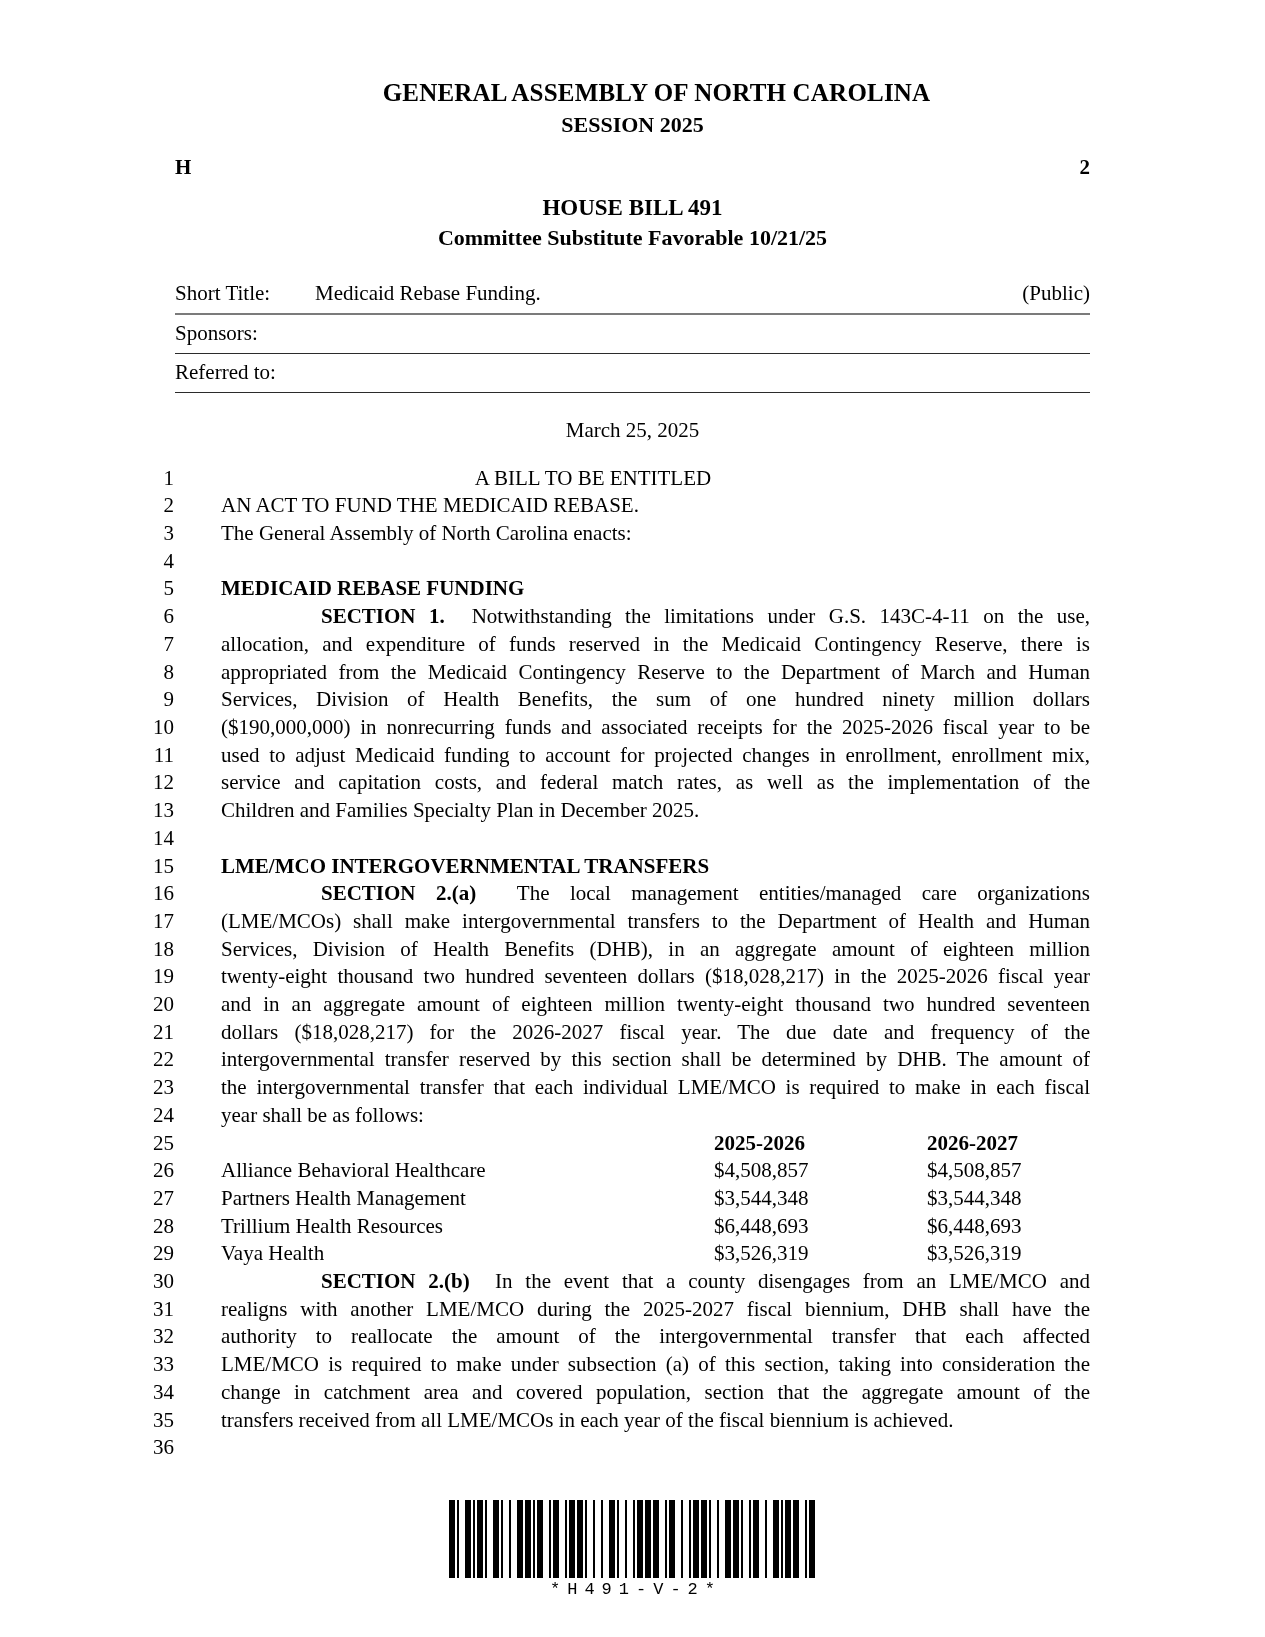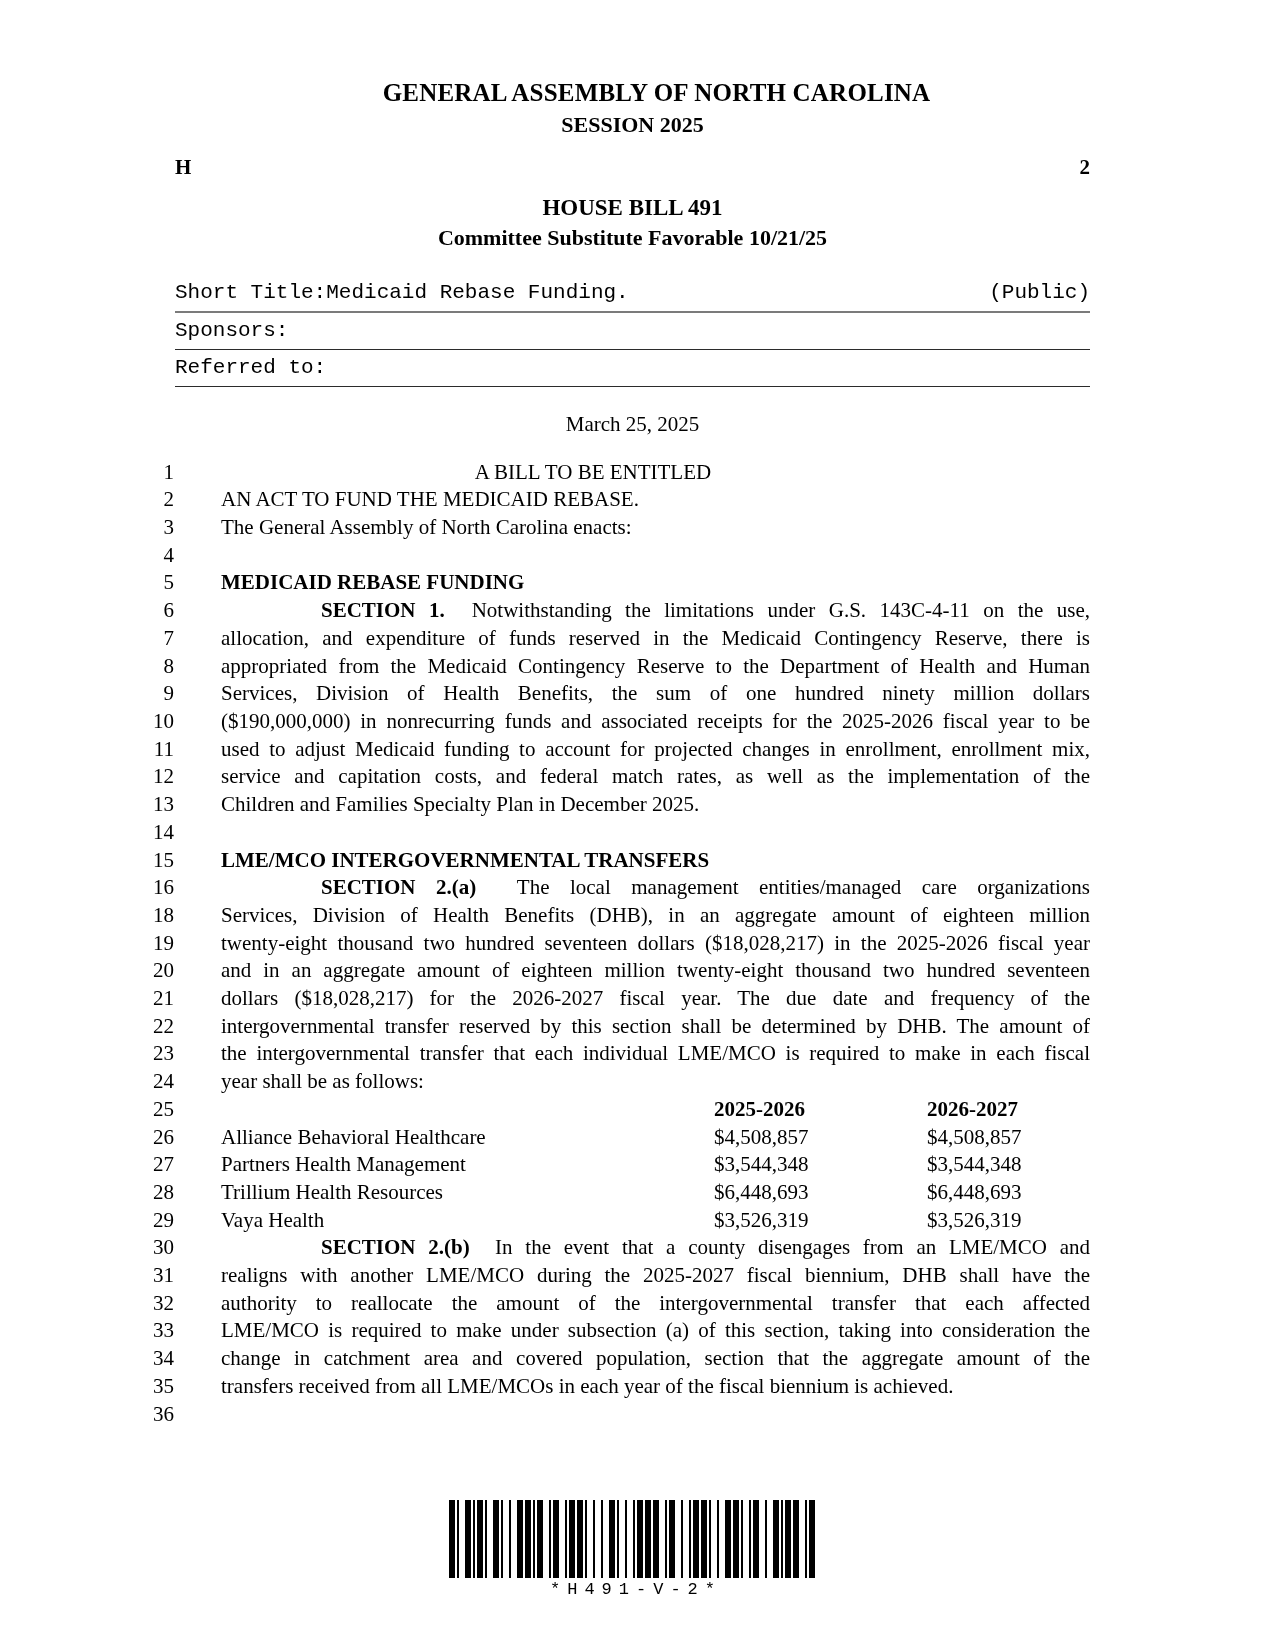--- a/index.html
+++ b/index.html
@@ -78,21 +78,20 @@
     font-weight: bold;
     line-height: 1.3;
     margin-top: 1px;
   }
 
   
   .meta {
     margin: 22px 175px 0 175px;
     width: 915px;
     border-collapse: collapse;
-    font-family: Liberation Mono, monospace;
   }
   .meta td {
     font-size: 21px;
     padding: 6px 0 7px 0;
     vertical-align: baseline;
   }
   .meta tr.rule-top td {
     border-top: 2.5px solid #7b7b7b;
   }
   .meta .lbl {
@@ -276,21 +275,21 @@
       <div class="ln-row">
         <div class="ln">6</div>
         <div class="txt justify"><span style="display:inline-block;width:100px"></span><b>SECTION 1.</b>&nbsp; Notwithstanding the limitations under G.S. 143C-4-11 on the use,</div>
       </div>
       <div class="ln-row">
         <div class="ln">7</div>
         <div class="txt justify">allocation, and expenditure of funds reserved in the Medicaid Contingency Reserve, there is</div>
       </div>
       <div class="ln-row">
         <div class="ln">8</div>
-        <div class="txt justify">appropriated from the Medicaid Contingency Reserve to the Department of Health and Human</div>
+        <div class="txt justify">appropriated from the Medicaid Contingency Reserve to the Department of March and Human</div>
       </div>
       <div class="ln-row">
         <div class="ln">9</div>
         <div class="txt justify">Services, Division of Health Benefits, the sum of one hundred ninety million dollars</div>
       </div>
       <div class="ln-row">
         <div class="ln">10</div>
         <div class="txt justify">($190,000,000) in nonrecurring funds and associated receipts for the 2025-2026 fiscal year to be</div>
       </div>
       <div class="ln-row">
@@ -309,20 +308,24 @@
         <div class="ln">14</div>
         <div class="txt">&nbsp;</div>
       </div>
       <div class="ln-row">
         <div class="ln">15</div>
         <div class="txt"><b>LME/MCO INTERGOVERNMENTAL TRANSFERS</b></div>
       </div>
       <div class="ln-row">
         <div class="ln">16</div>
         <div class="txt justify"><span style="display:inline-block;width:100px"></span><b>SECTION 2.(a)</b>&nbsp; The local management entities/managed care organizations</div>
+      </div>
+      <div class="ln-row">
+        <div class="ln">17</div>
+        <div class="txt justify">(LME/MCOs) shall make intergovernmental transfers to the Department of Health and Human</div>
       </div>
       <div class="ln-row">
         <div class="ln">18</div>
         <div class="txt justify">Services, Division of Health Benefits (DHB), in an aggregate amount of eighteen million</div>
       </div>
       <div class="ln-row">
         <div class="ln">19</div>
         <div class="txt justify">twenty-eight thousand two hundred seventeen dollars ($18,028,217) in the 2025-2026 fiscal year</div>
       </div>
       <div class="ln-row">

